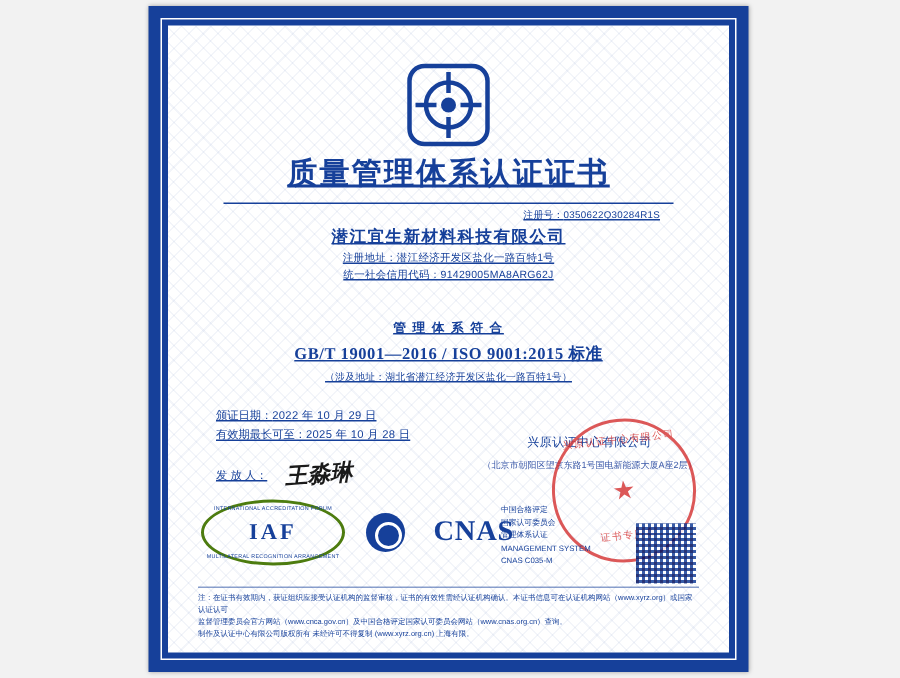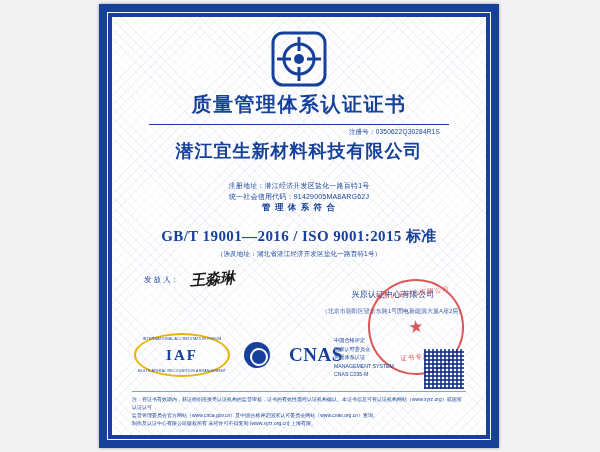--- a/index.html
+++ b/index.html
@@ -51,23 +51,24 @@
     position: absolute;
     inset: 0;
     background:
       repeating-linear-gradient(45deg, rgba(22,64,154,.05) 0 1px, transparent 1px 7px),
       repeating-linear-gradient(-45deg, rgba(22,64,154,.05) 0 1px, transparent 1px 7px);
     pointer-events: none;
   }
   .content {
     position: absolute;
     inset: 0;
-    padding: 0 18px;
-    text-align: center;
-    color: #16409a;
+    padding: 11px 18px;
+    text-align: center;
+    color: #16409a;
+    text-decoration: underline;
   }
   
   .emblem {
     margin: 14px auto 4px;
     width: 56px;
     height: 56px;
   }
   .emblem svg { display: block; }
 
   .main-title {
@@ -93,42 +94,42 @@
     margin-top: 2px;
   }
   .hereby {
     font-family: "Liberation Serif", serif;
     font-size: 9px;
     letter-spacing: 10px;
     margin: 7px 0 3px;
   }
   .company {
     font-family: "Liberation Serif", serif;
-    font-size: 18px;
+    font-size: 11px;
     font-weight: bold;
     letter-spacing: 1px;
-    margin: 2px 0 18px;
+    margin: 2px 0 3px;
   }
   .small-line {
     font-size: 7px;
     letter-spacing: .2px;
     line-height: 1.5;
   }
   .section-label {
     font-size: 8.5px;
     font-weight: bold;
-    margin-top: 0;
+    margin-top: 24px;
     letter-spacing: 1px;
   }
   .standard {
     font-family: "Liberation Serif", serif;
-    font-size: 15px;
+    font-size: 11px;
     font-weight: bold;
     letter-spacing: .4px;
-    margin-top: 13px;
+    margin-top: 3px;
   }
   .scope-label {
     font-size: 8px;
     margin-top: 9px;
     letter-spacing: .6px;
   }
   .scope-text {
     font-size: 9px;
     font-weight: bold;
     letter-spacing: .3px;
@@ -222,21 +223,21 @@
     position: absolute;
     left: 22px;
     bottom: 58px;
     display: flex;
     align-items: center;
     gap: 14px;
   }
   .iaf-logo {
     width: 92px;
     height: 40px;
-    border: 2px solid #eab308;
+    border: 2px solid #4d7c0f;
     border-radius: 50%;
     position: relative;
     color: #16409a;
     display: flex;
     align-items: center;
     justify-content: center;
     font-family: "Liberation Serif", serif;
     font-weight: bold;
     font-size: 15px;
     letter-spacing: 2px;
@@ -347,20 +348,28 @@
 
         <div class="company">潜江宜生新材料科技有限公司</div>
         <div class="small-line">注册地址：潜江经济开发区盐化一路百特1号</div>
         <div class="small-line">统一社会信用代码：91429005MA8ARG62J</div>
 
         <div class="section-label">管 理 体 系 符 合</div>
         <div class="standard">GB/T 19001—2016 / ISO 9001:2015 标准</div>
 
         <div class="scope-note">（涉及地址：湖北省潜江经济开发区盐化一路百特1号）</div>
 
+        <div class="dates">
+          <div class="row">
+            <span>颁证日期：</span><span class="v">2022 年 10 月 29 日</span>
+          </div>
+          <div class="row">
+            <span>有效期最长可至：</span><span class="v">2025 年 10 月 28 日</span>
+          </div>
+        </div>
 
         <div class="sig-row">
           <span>发 放 人：</span>
           <span class="sig-script">王淼琳</span>
         </div>
 
         <div class="issuer">
           <div class="ln1">兴原认证中心有限公司</div>
           <div class="ln2">（北京市朝阳区望京东路1号国电新能源大厦A座2层）</div>
         </div>

